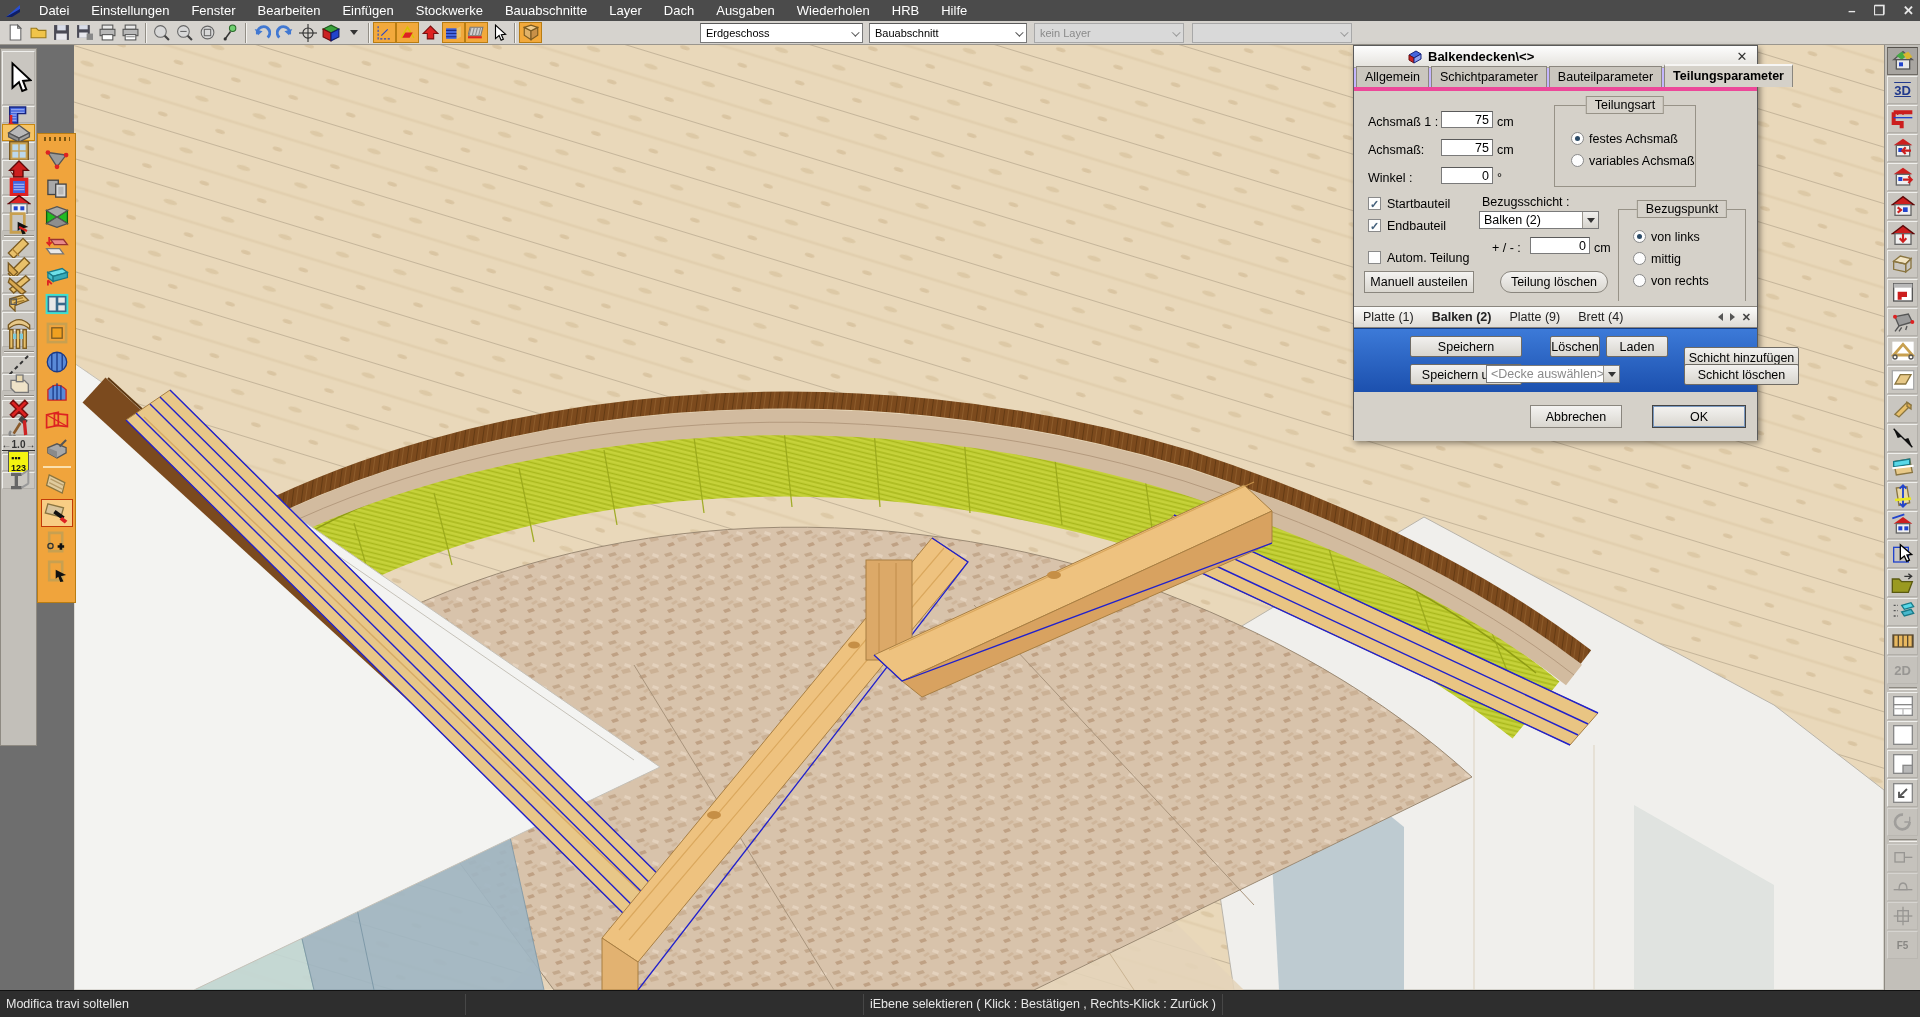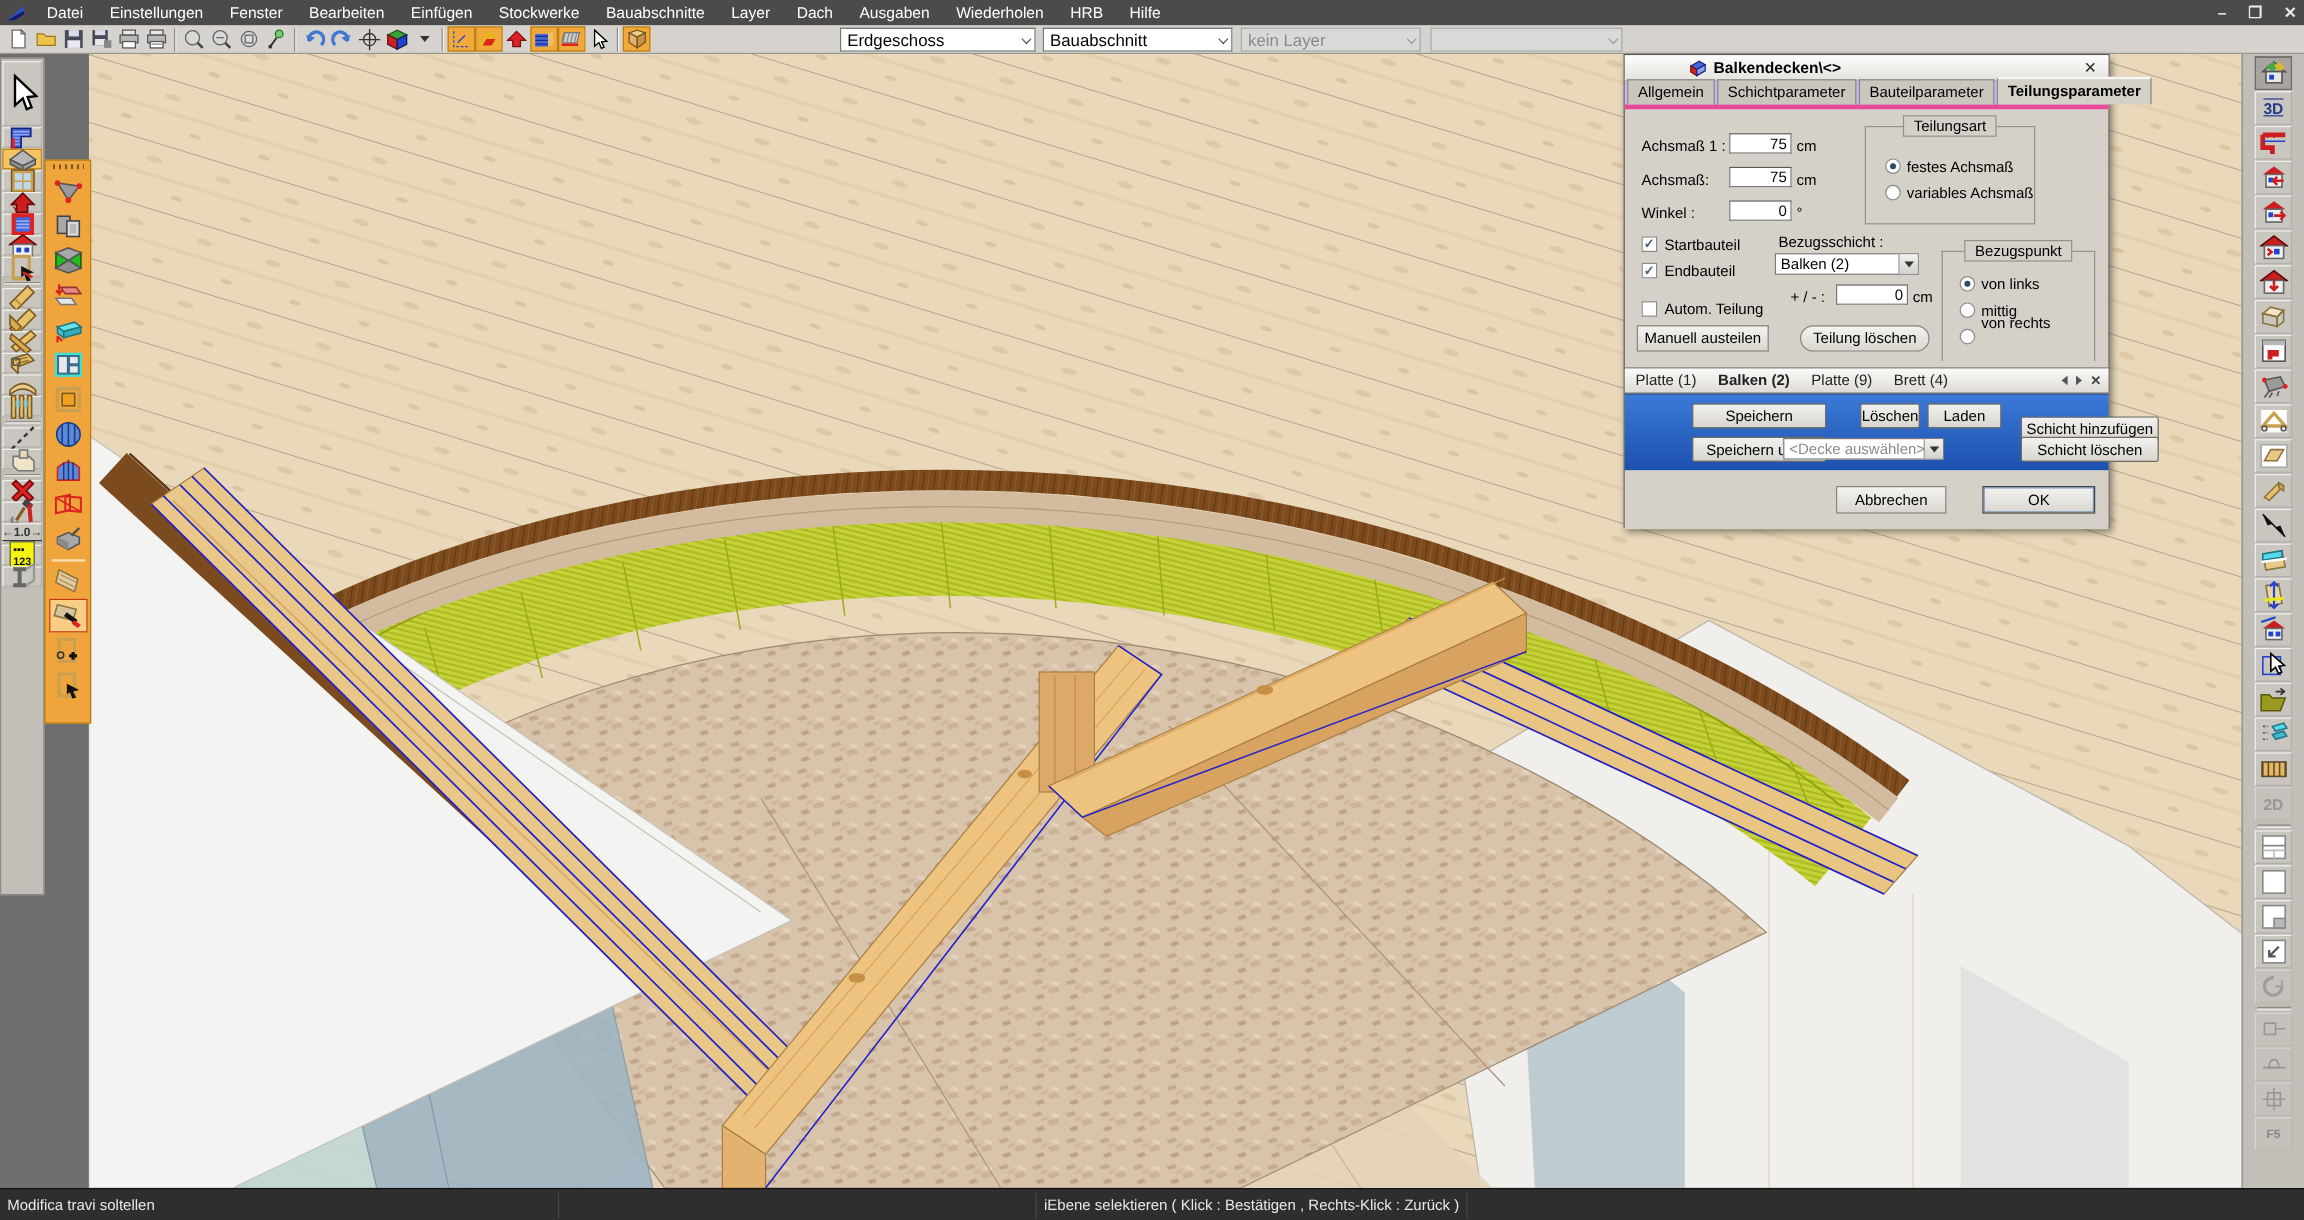--- a/index.html
+++ b/index.html
@@ -10,39 +10,39 @@
   #menubar { position:absolute; left:0; top:0; width:1920px; height:21px; background:#4b4b4b; display:flex; align-items:center; color:#fff; font-size:13px; }
   #menubar .logo { width:14px; height:12px; margin:0 8px 0 6px; }
   #menubar .mitem { padding:2px 11px; cursor:default; }
   #winctl { position:absolute; right:6px; top:0; height:21px; display:flex; align-items:center; gap:18px; color:#e8e8e8; font-size:13px; font-weight:bold; }
 
   
   #toolbar { position:absolute; left:0; top:21px; width:1920px; height:24px; background:#d6d3ce; border-bottom:1px solid #9a968e; display:flex; align-items:center; padding-left:4px; }
   .tbtn { width:23px; height:21px; display:flex; align-items:center; justify-content:center; background:#d6d3ce; }
   .tbtn.orange { background:#f2a93c; border:1px solid #b97d13; }
   .tsep { width:2px; height:20px; border-left:1px solid #928e86; border-right:1px solid #f4f2ee; margin:0 3px; }
-  .combo { position:absolute; top:2px; height:20px; background:#fff; border:1px solid #7a7a7a; border-top-color:#5a5a5a; display:flex; align-items:center; font-size:14px; padding-left:5px; color:#000; }
+  .combo { position:absolute; top:2px; height:20px; background:#fff; border:1px solid #7a7a7a; border-top-color:#5a5a5a; display:flex; align-items:center; font-size:11px; padding-left:5px; color:#000; }
   .combo .chev { position:absolute; right:5px; top:7px; width:6px; height:6px; border-right:1.5px solid #555; border-bottom:1.5px solid #555; transform:rotate(45deg) translateY(-2px); }
   .combo.disabled { background:#d9d9d9; color:#8a8a8a; border-color:#a8a8a8; }
   .combo.disabled .chev { border-color:#9a9a9a; }
 
   
   #lefttools { position:absolute; left:0; top:48px; width:37px; height:698px; background:#c2bfb9; border:1px solid #8e8a82; display:flex; flex-direction:column; align-items:center; padding-top:2px; }
   .lbtn { width:33px; height:17px; display:flex; align-items:center; justify-content:center; background:#c9c6c0; border:1px solid #b2afa9; border-top-color:#efefec; border-left-color:#efefec; margin-bottom:1px; }
   .lbtn.big { height:54px; }
   .lbtn.sel { background:#f6c465; border:1px solid #c8860e; }
   .lsep { width:30px; height:2px; border-top:1px solid #8e8a82; border-bottom:1px solid #f2f0ec; margin:3px 0; }
   #orangetools { position:absolute; left:37px; top:133px; width:39px; height:470px; background:#f0a43c; border:1px solid #b97d13; display:flex; flex-direction:column; align-items:center; padding-top:3px; }
   .obtn { width:32px; height:28px; display:flex; align-items:center; justify-content:center; margin-bottom:1px; }
   .obtn.sel { background:#f8cd84; border:1.5px solid #c23b08; }
   .ogrip { width:26px; height:4px; margin-bottom:4px; background:repeating-linear-gradient(90deg,#7a5510 0 2px,transparent 2px 5px); }
   .osep { width:28px; height:2px; background:#fbe0ae; margin:2px 0; }
 
   
-  #righttools { position:absolute; right:0; top:45px; width:52px; height:960px; background:#c2bfb9; border-left:1px solid #8e8a82; display:flex; flex-direction:column; align-items:center; padding-top:2px; }
+  #righttools { position:absolute; right:0; top:45px; width:36px; height:960px; background:#c2bfb9; border-left:1px solid #8e8a82; display:flex; flex-direction:column; align-items:center; padding-top:2px; }
   .rbtn { width:31px; height:28px; display:flex; align-items:center; justify-content:center; background:#c9c6c0; border:1px solid #b2afa9; border-top-color:#efefec; border-left-color:#efefec; margin-bottom:1px; font-size:13px; font-weight:bold; color:#223a8c; }
   .rbtn.pressed { background:#a8a5a0; border-color:#6e6a64; border-top-color:#55514b; }
   .rbtn.dis { opacity:.45; }
   .rsep { width:28px; height:3px; border-top:1px solid #8e8a82; border-bottom:1px solid #f2f0ec; margin:2px 0; }
 
   
   #viewport { position:absolute; left:74px; top:45px; width:1810px; height:945px; background:#6e6e6e; }
 
   
   #statusbar { position:absolute; left:0; top:990px; width:1920px; height:27px; background:#2e2e2e; color:#e8e8e8; font-size:12.5px; display:flex; align-items:center; border-top:1px solid #111; }
@@ -924,21 +924,21 @@
       <input class="winp" style="left: 176px; top: 146px; width: 60px;" value="0">
       <span class="dlabel" style="left:240px; top:150px;">cm</span>
 
       <div class="gbox" style="left:264px; top:118px; width:128px; height:92px; border-bottom:none;">
         <span class="legend">Bezugspunkt</span>
         <span class="radio sel" style="left:14px; top:20px;"></span>
         <span class="rlabel" style="left:32px; top:20px;">von links</span>
         <span class="radio" style="left:14px; top:42px;"></span>
         <span class="rlabel" style="left:32px; top:42px;">mittig</span>
         <span class="radio" style="left:14px; top:64px;"></span>
-        <span class="rlabel" style="left:32px; top:52px;">von rechts</span>
+        <span class="rlabel" style="left:32px; top:64px;">von rechts</span>
       </div>
 
       <span class="dbtn" style="left:10px; top:180px; width:110px; height:22px;">Manuell austeilen</span>
       <span class="dbtn" style="left:146px; top:180px; width:108px; height:22px;border-radius:11px;">Teilung löschen</span>
     </div>
 
     <div id="dlg-layertabs">
       <span class="ltab">Platte (1)</span>
       <span class="ltab active">Balken (2)</span>
       <span class="ltab">Platte (9)</span>

